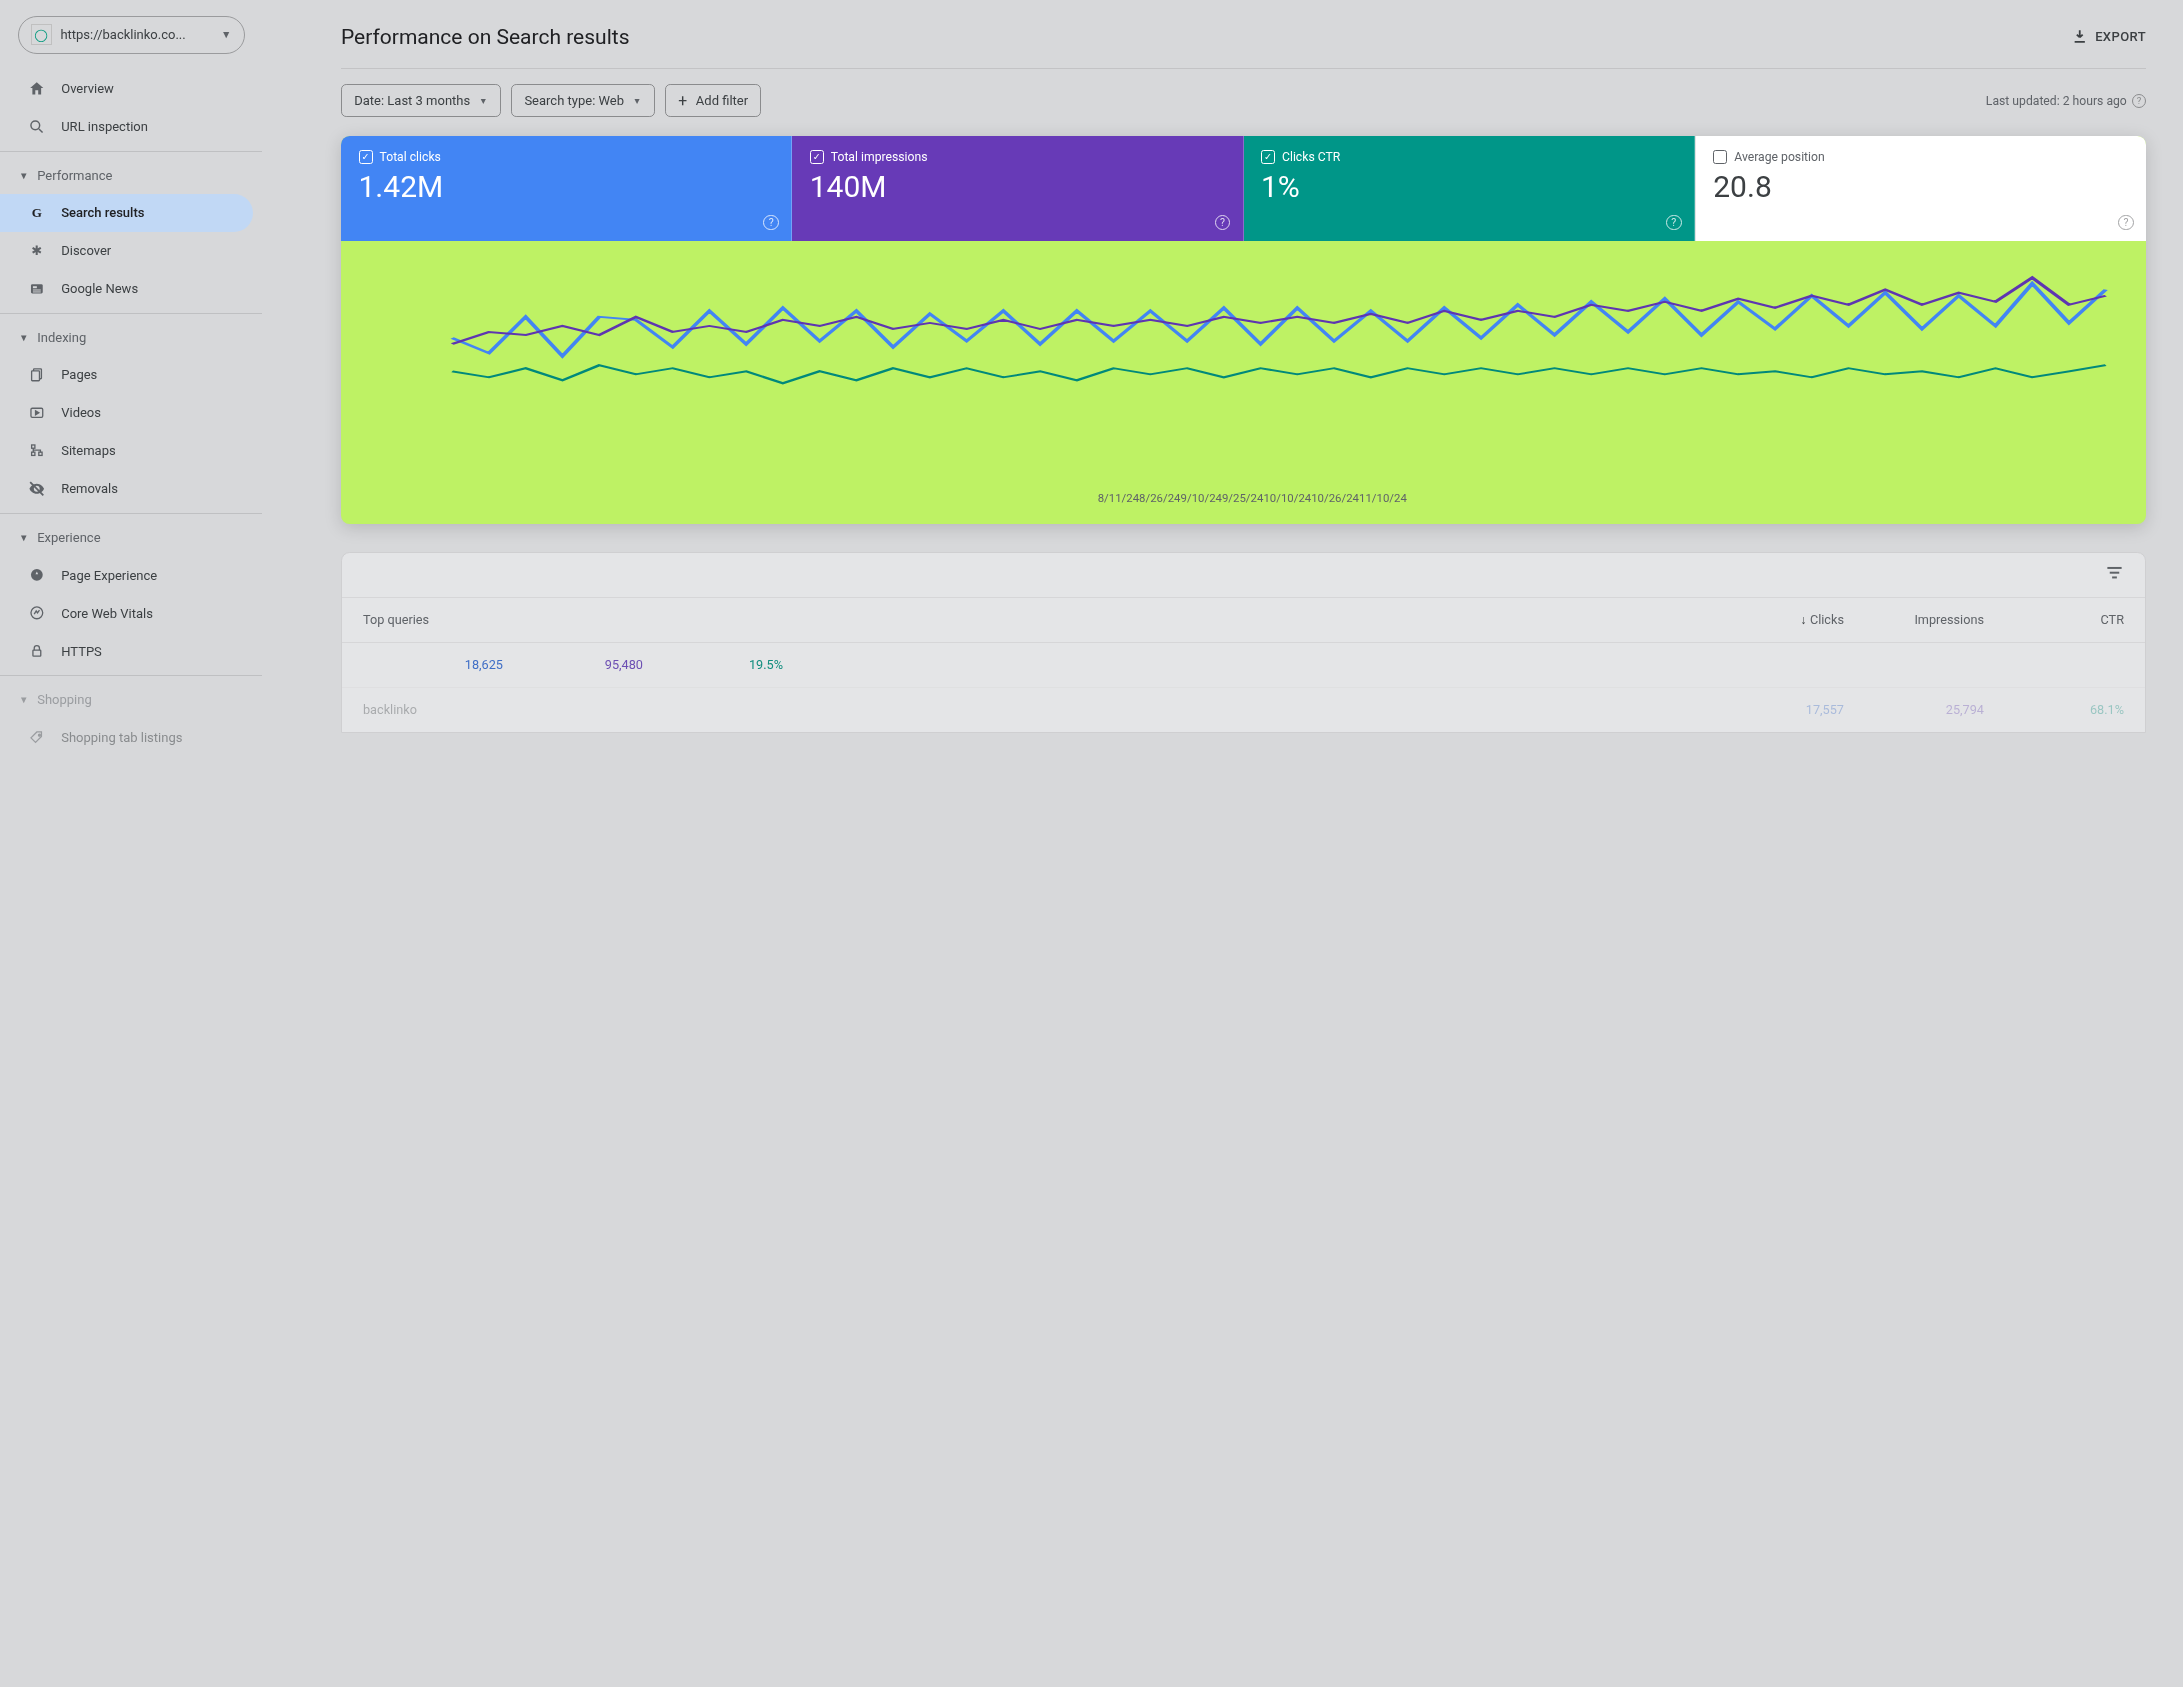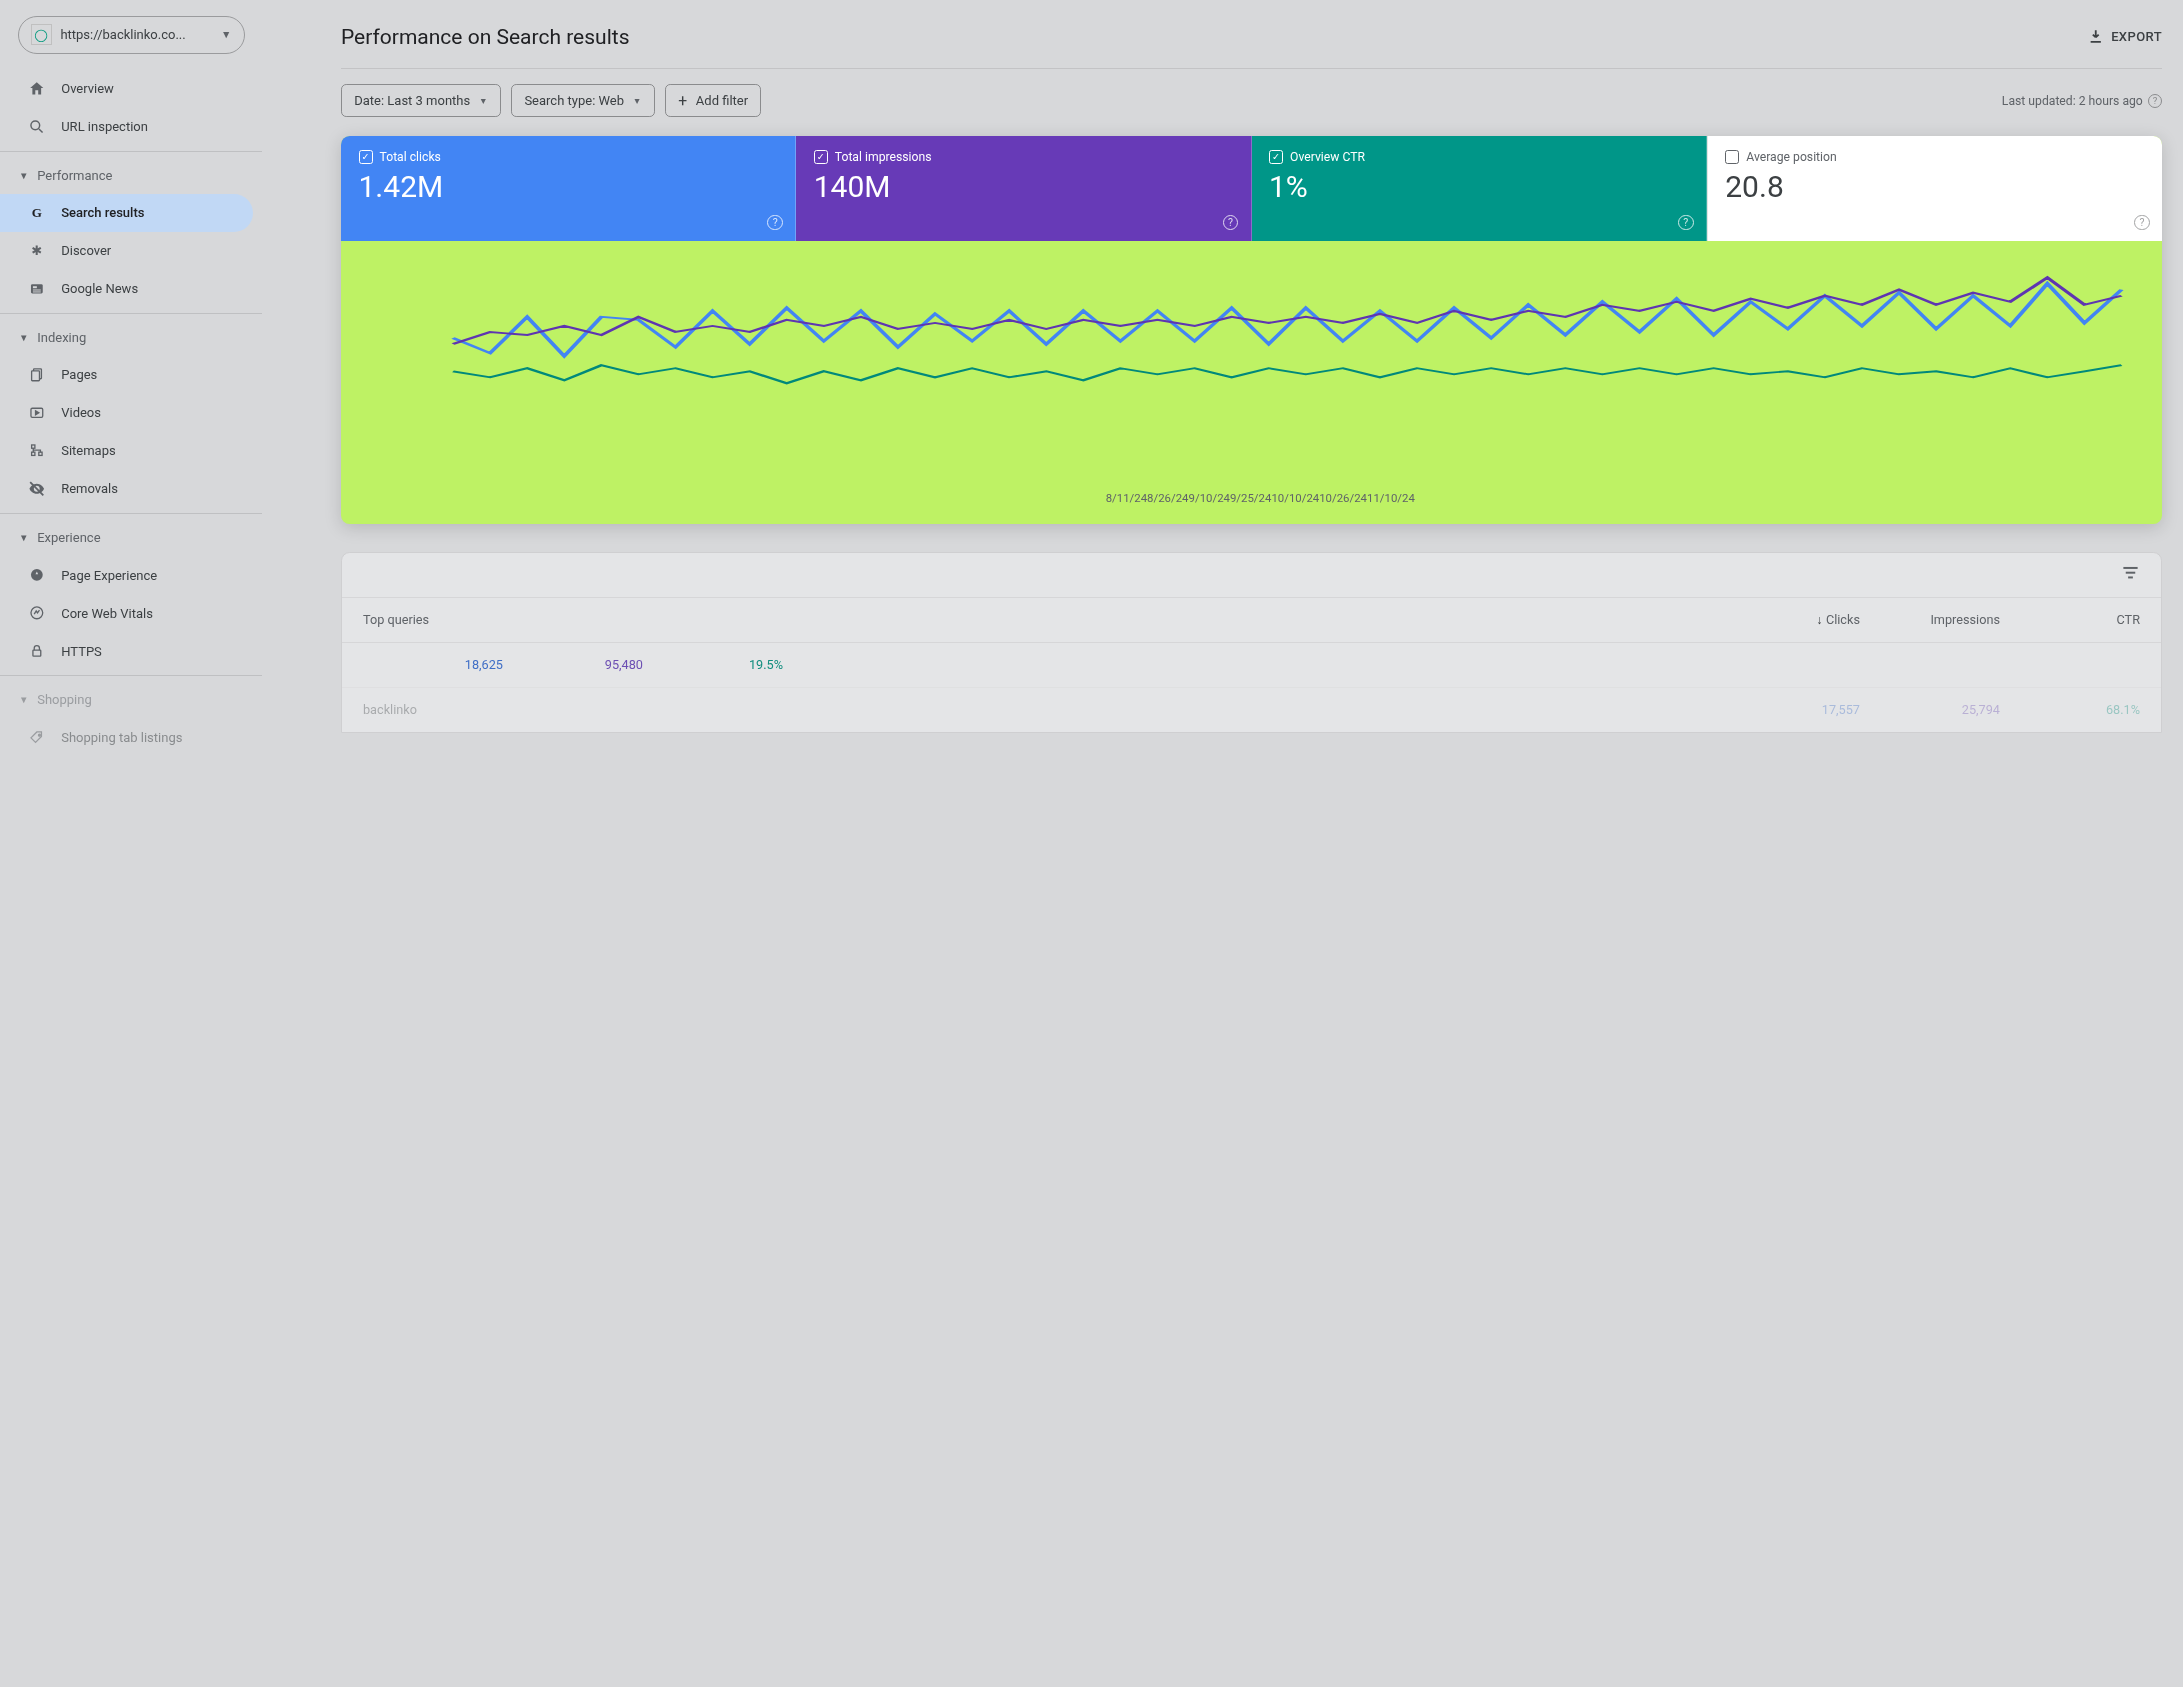--- a/index.html
+++ b/index.html
@@ -84,21 +84,21 @@
   }
   .nav-divider {
     height: 0.9px;
     background: #bfc0c2;
     margin: 5.2px 0;
   }
   .main {
     position: absolute;
     left: 262px;
     top: 0;
-    right: 0;
+    right: 16px;
     height: 100%;
     padding: 24.5px 21px 0 79px;
   }
   .page-header {
     display: flex;
     align-items: center;
     justify-content: space-between;
     padding-bottom: 19px;
     border-bottom: 0.9px solid #c3c3c5;
   }
@@ -456,21 +456,21 @@
         <div class="tile-head">
           <span class="checkbox checked"></span>
           <span>Total impressions</span>
         </div>
         <div class="tile-value">140M</div>
         <span class="tile-help">?</span>
       </div>
       <div class="tile ctr">
         <div class="tile-head">
           <span class="checkbox checked"></span>
-          <span>Overview CTR</span>
+          <span>Clicks CTR</span>
         </div>
         <div class="tile-value">1%</div>
         <span class="tile-help">?</span>
       </div>
       <div class="tile pos">
         <div class="tile-head">
           <span class="checkbox"></span>
           <span>Average position</span>
         </div>
         <div class="tile-value">20.8</div>

